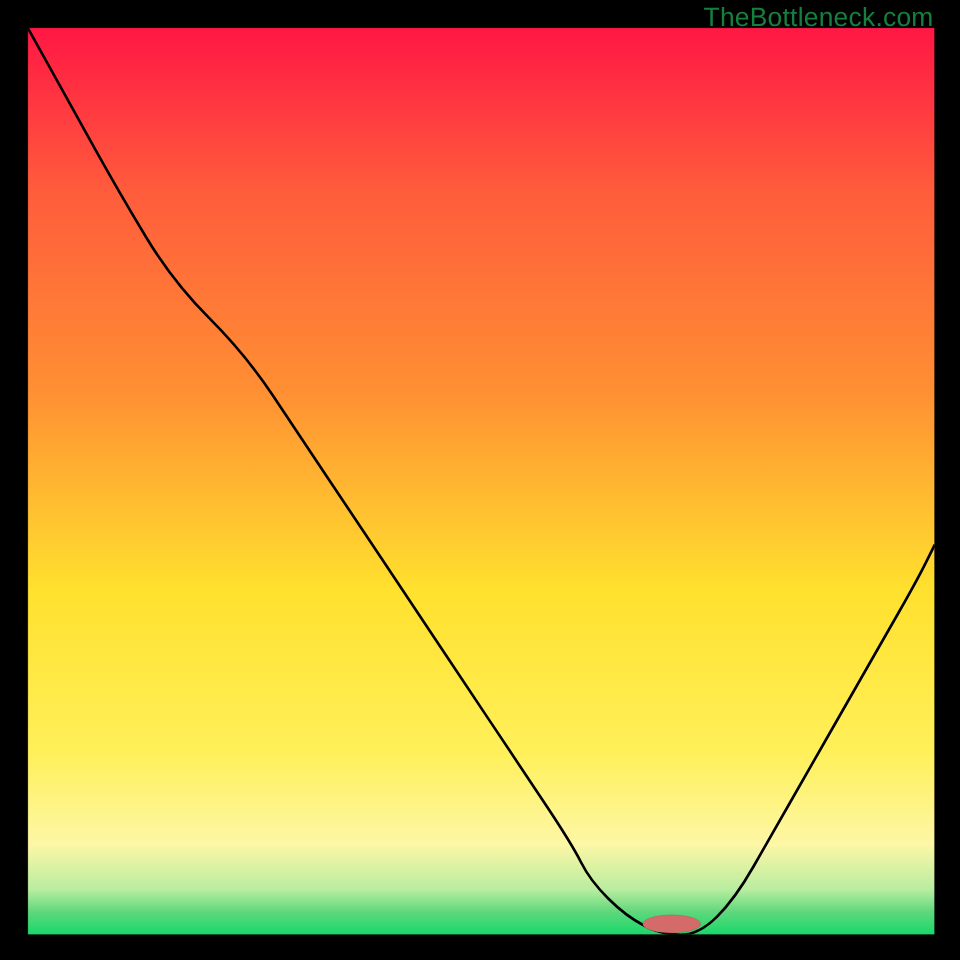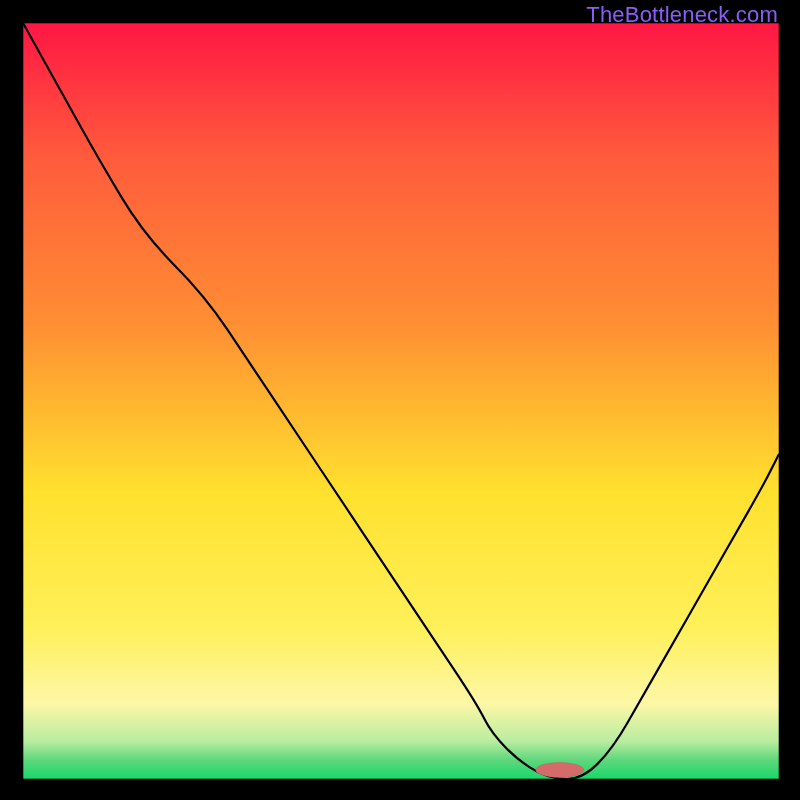--- a/index.html
+++ b/index.html
@@ -23,21 +23,21 @@
     height: 100%;
     display: block;
   }
   .watermark {
     position: absolute;
     top: 2px;
     right: 22px;
     font-family: Arial, Helvetica, sans-serif;
     font-size: 22px;
     font-weight: 500;
-    color: #8b5cf6;
+    color: #15803d;
     letter-spacing: 0.2px;
   }
 </style>
 </head>
 <body>
 
 <div class="watermark">TheBottleneck.com</div>
 
 <div class="frame">
   <svg class="plot-area" viewBox="0 0 100 100" preserveAspectRatio="none">

